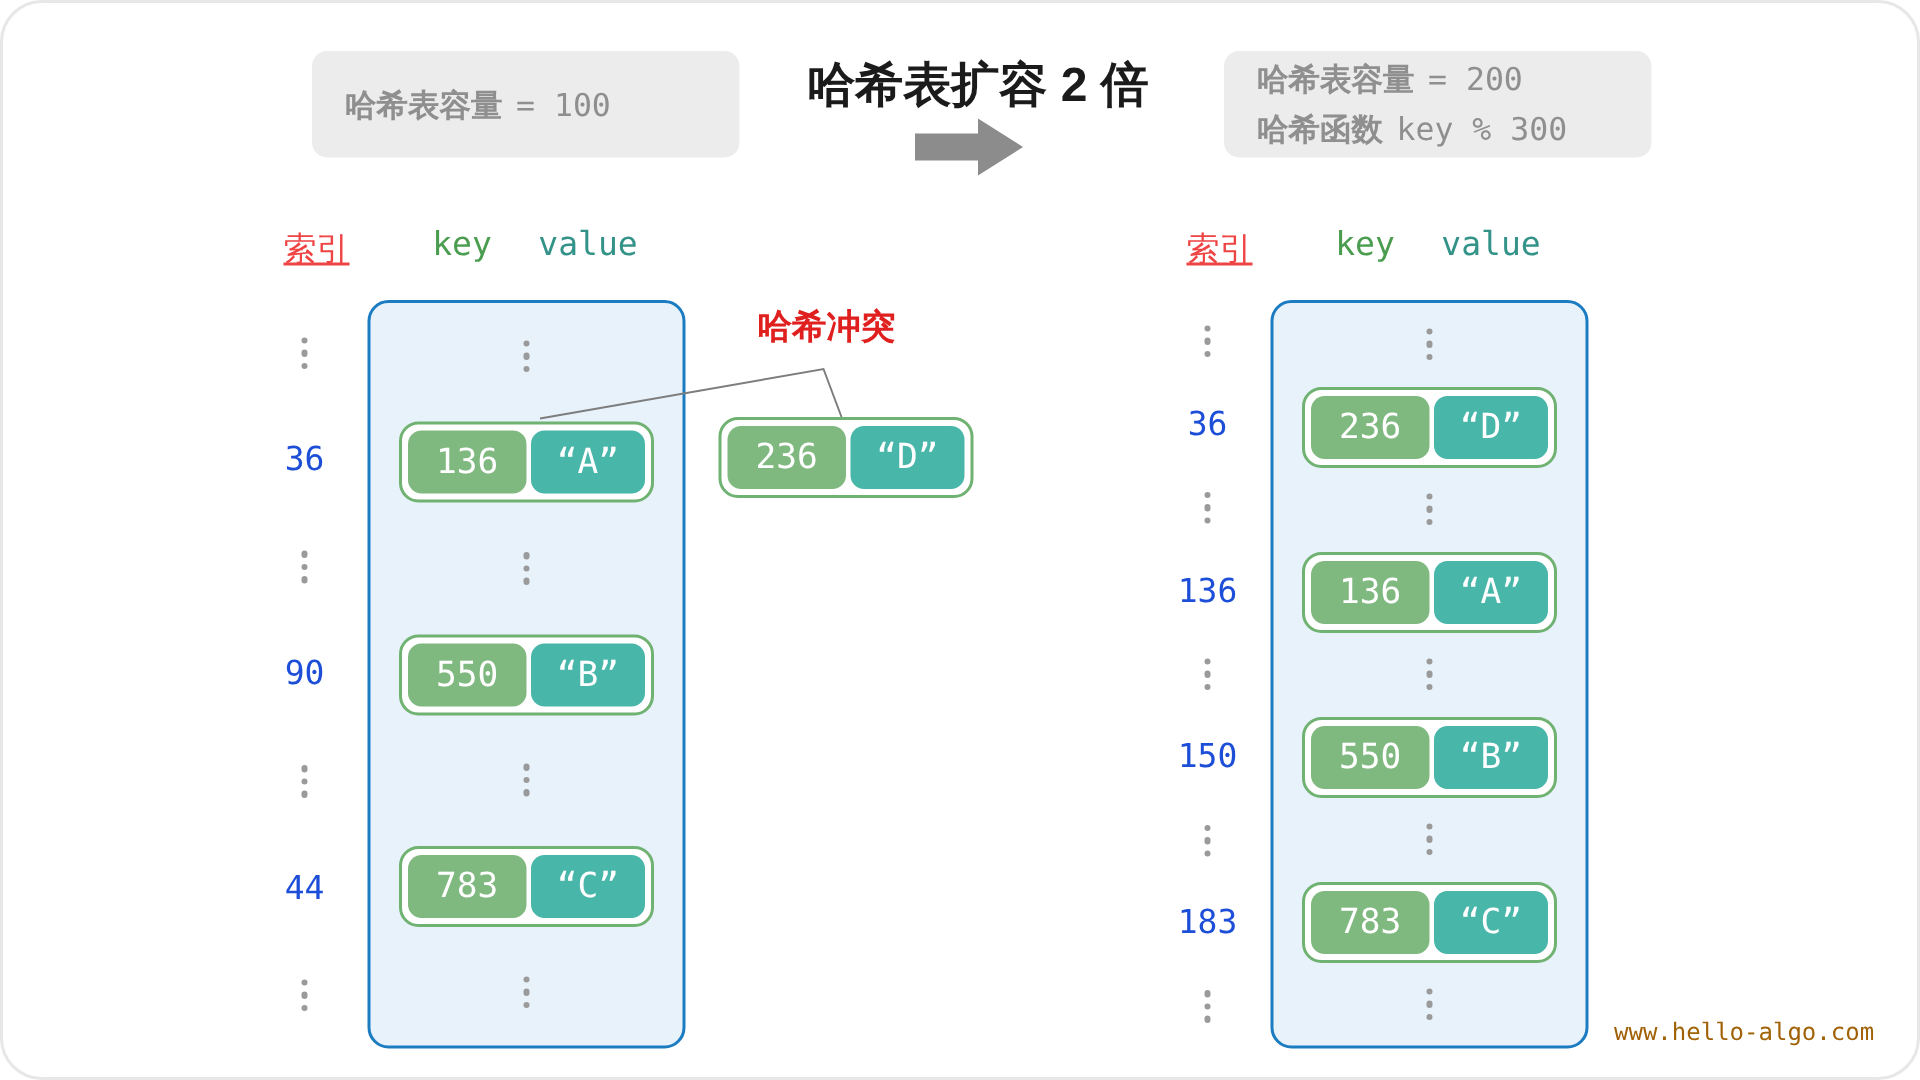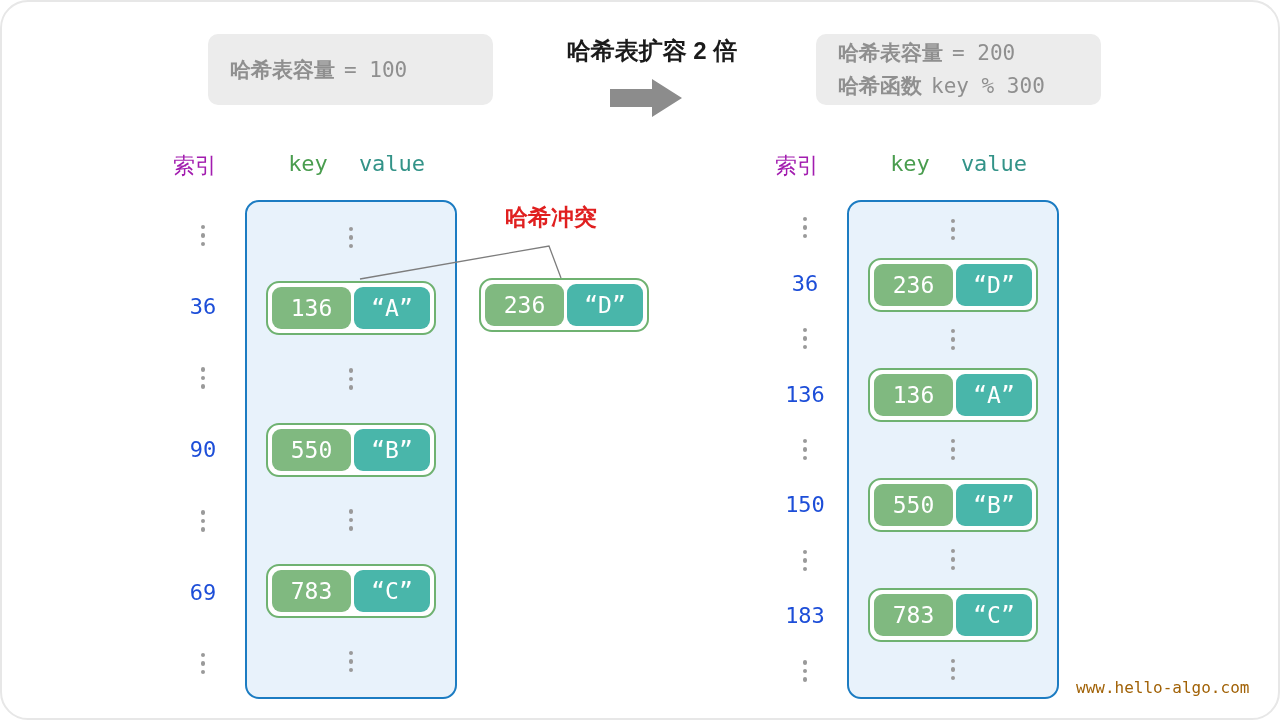--- a/index.html
+++ b/index.html
@@ -16,27 +16,27 @@
     padding-left:22px;box-sizing:border-box;
   }
   .info-box.before{left:206px;}
   .info-box.after{left:814px;}
   .info-line{white-space:nowrap;}
   .cjk{font-family:"Liberation Sans",sans-serif;font-weight:700;}
   .mono-expr{margin-left:9px;}
   
   .main-title{
     position:absolute;left:520px;top:33px;width:260px;text-align:center;
-    font-family:"Liberation Sans",sans-serif;font-weight:700;font-size:24px;color:#1b1b1b;
+    font-family:"Liberation Sans",sans-serif;font-weight:700;font-size:32px;color:#1b1b1b;
     white-space:nowrap;
   }
   .arrow-wrap{position:absolute;left:608px;top:76px;}
   
   .col-header{position:absolute;top:149px;font-size:22px;white-space:nowrap;}
-  .hdr-index{font-family:"Liberation Sans",sans-serif;color:#a21caf;width:60px;text-align:left;}
+  .hdr-index{font-family:"Liberation Sans",sans-serif;color:#ef4444;width:60px;text-align:right;text-decoration:underline;}
   .hdr-key{color:#4a9d4f;width:70px;text-align:center;}
   .hdr-value{color:#339388;width:86px;text-align:center;}
   
   .hash-table{position:absolute;top:198px;height:499px;display:flex;}
   .hash-table.before{left:173px;}
   .hash-table.after{left:775px;}
   .idx-col{width:56px;height:499px;display:flex;flex-direction:column;margin-right:14px;}
   .bucket-box{
     width:212px;height:499px;box-sizing:border-box;display:flex;flex-direction:column;
     background:#e8f2fb;border:2.5px solid #1c7cc2;border-radius:14px;
@@ -116,21 +116,21 @@
           </div>
         </div>
         <div class="idx-cell">90</div>
         <div class="idx-cell">
           <div class="dots">
             <span class="dot"></span>
             <span class="dot"></span>
             <span class="dot"></span>
           </div>
         </div>
-        <div class="idx-cell">69</div>
+        <div class="idx-cell">44</div>
         <div class="idx-cell">
           <div class="dots">
             <span class="dot"></span>
             <span class="dot"></span>
             <span class="dot"></span>
           </div>
         </div>
       </div>
       <div class="bucket-box">
         <div class="t-row">

